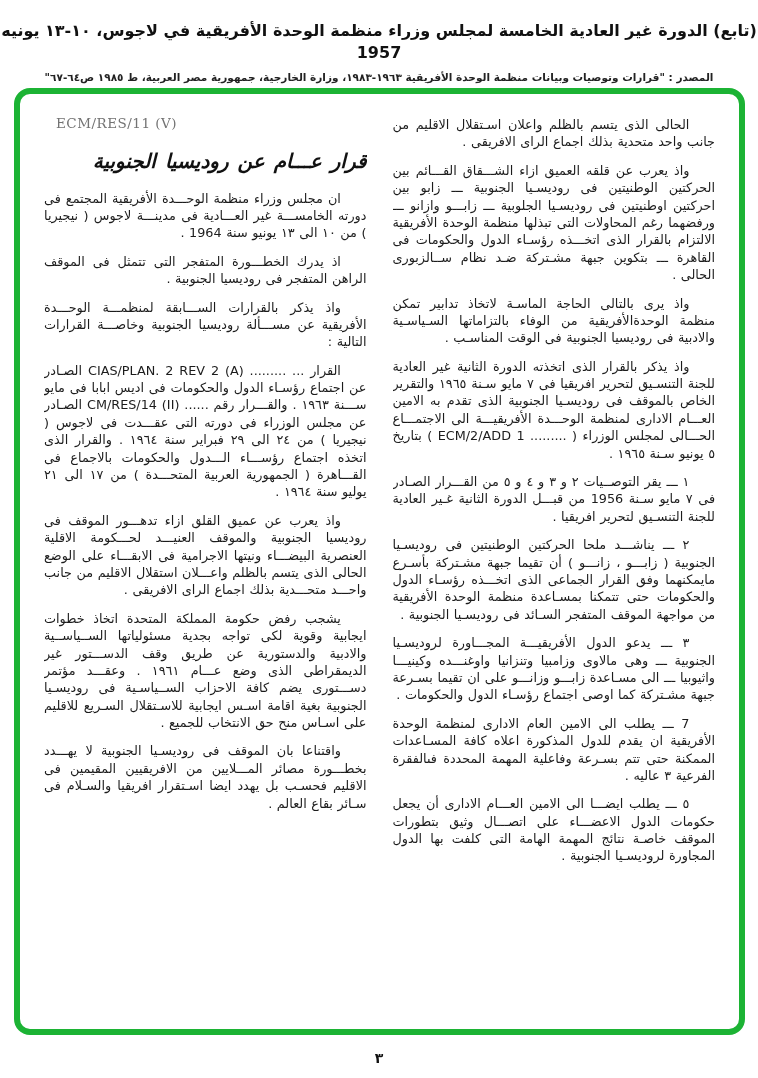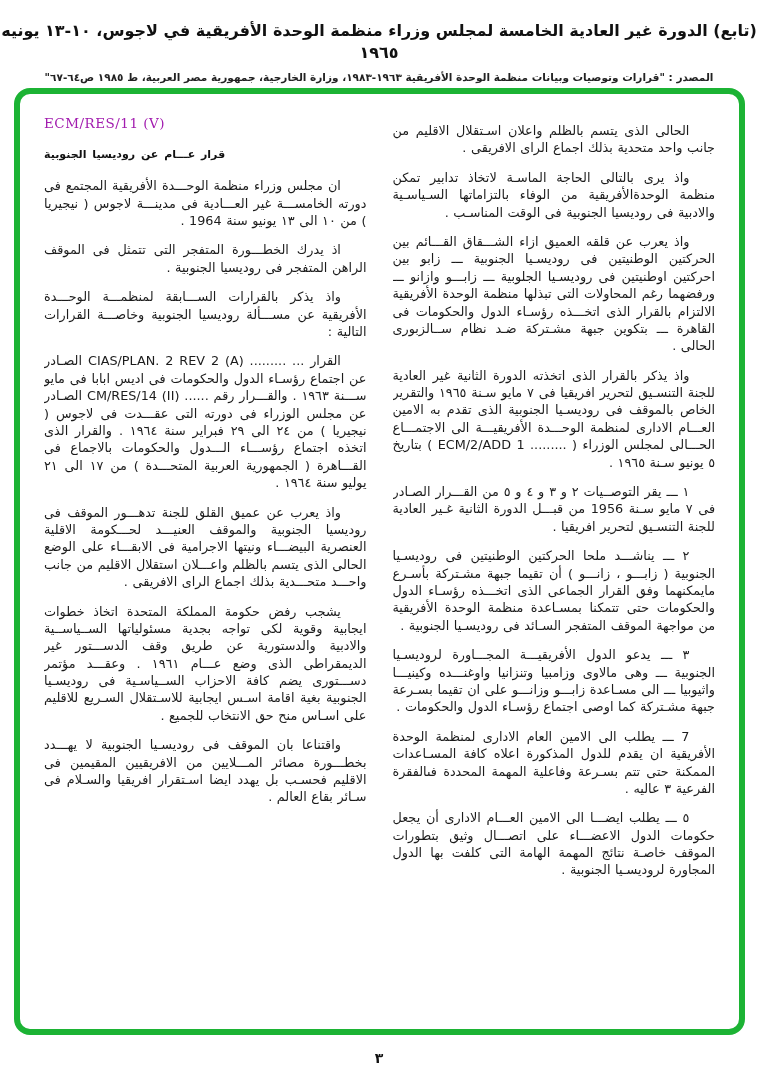--- a/index.html
+++ b/index.html
@@ -25,74 +25,75 @@
     width: 731px; height: 947px;
     border: 6px solid #1cb334;
     border-radius: 16px;
     padding: 16px 24px 8px 24px;
     background: #fff;
     overflow: hidden;
   }
   .columns { display: flex; direction: rtl; gap: 26px; height: 100%; overflow: hidden; }
   .col { flex: 1 1 0; font-size: 12.8px; line-height: 1.36; text-align: justify; color: #1c1c1c; overflow: hidden; }
 
-  .para { margin: 12px 0 11px 0; text-indent: 2em; word-spacing: 0.5px; }
+  .para { margin: 6px 0 11px 0; text-indent: 2em; word-spacing: 0.5px; }
   .para:last-child { margin-bottom: 0; }
 
   .ref-code {
     direction: ltr; text-align: left;
     font-family: "DejaVu Serif", serif;
     font-size: 13.5px; letter-spacing: 0.5px;
-    margin: 4px 0 16px 0; color: #a21caf;
+    margin: 4px 0 16px 12px; color: #737373;
   }
   .res-title {
-    text-align: left; font-weight: 700;
-    font-size: 11px; margin: 0 0 14px 0; color: #111;
+    text-align: right; font-weight: 700;
+    font-size: 20px; margin: 0 0 14px 0; color: #111;
     word-spacing: 2px;
+    font-style: italic;
   }
 
   
   .page-num {
     position: absolute; bottom: 12px; left: 0; right: 0;
     text-align: center; font-weight: 700; font-size: 14px; color: #111;
   }
 </style>
 </head>
 <body>
 
 <div class="page">
 
   <header class="hdr">
-    <div class="hdr-title">(تابع) الدورة غير العادية الخامسة لمجلس وزراء منظمة الوحدة الأفريقية في لاجوس، ١٠-١٣ يونيه ١٩٦٥</div>
+    <div class="hdr-title">(تابع) الدورة غير العادية الخامسة لمجلس وزراء منظمة الوحدة الأفريقية في لاجوس، ١٠-١٣ يونيه 1957</div>
     <div class="hdr-source">المصدر : "قرارات وتوصيات وبيانات منظمة الوحدة الأفريقية ١٩٦٣-١٩٨٣، وزارة الخارجية، جمهورية مصر العربية، ط ١٩٨٥ ص٦٤-٦٧"</div>
   </header>
 
   <div class="frame">
     <div class="columns">
 
       <section class="col">
         <p class="para">الحالى الذى يتسم بالظلم واعلان اسـتقلال الاقليم من جانب واحد متحدية بذلك اجماع الراى الافريقى .</p>
+        <p class="para">واذ يعرب عن قلقه العميق ازاء الشـــقاق القـــائم بين الحركتين الوطنيتين فى روديسـيا الجنوبية ـــ زابو بين احركتين اوطنيتين فى روديسـيا الجلوبية ـــ زابـــو وازانو ـــ ورفضهما رغم المحاولات التى تبذلها منظمة الوحدة الأفريقية الالتزام بالقرار الذى اتخـــذه رؤسـاء الدول والحكومات فى القاهرة ـــ بتكوين جبهة مشـتركة ضـد نظام ســالزبورى الحالى .</p>
         <p class="para">واذ يرى بالتالى الحاجة الماسـة لاتخاذ تدابير تمكن منظمة الوحدةالأفريقية من الوفاء بالتزاماتها السـياسـية والادبية فى روديسيا الجنوبية فى الوقت المناسـب .</p>
-        <p class="para">واذ يعرب عن قلقه العميق ازاء الشـــقاق القـــائم بين الحركتين الوطنيتين فى روديسـيا الجنوبية ـــ زابو بين احركتين اوطنيتين فى روديسـيا الجلوبية ـــ زابـــو وازانو ـــ ورفضهما رغم المحاولات التى تبذلها منظمة الوحدة الأفريقية الالتزام بالقرار الذى اتخـــذه رؤسـاء الدول والحكومات فى القاهرة ـــ بتكوين جبهة مشـتركة ضـد نظام ســالزبورى الحالى .</p>
         <p class="para">واذ يذكر بالقرار الذى اتخذته الدورة الثانية غير العادية للجنة التنسـيق لتحرير افريقيا فى ٧ مايو سـنة ١٩٦٥ والتقرير الخاص بالموقف فى روديسـيا الجنوبية الذى تقدم به الامين العـــام الادارى لمنظمة الوحـــدة الأفريقيـــة الى الاجتمـــاع الحـــالى لمجلس الوزراء ( ⁦ECM/2/ADD 1 .........⁩ ) بتاريخ ٥ يونيو سـنة ١٩٦٥ .</p>
         <p class="para">١ ـــ يقر التوصــيات ٢ و ٣ و ٤ و ٥ من القـــرار الصـادر فى ٧ مايو سـنة 1956 من قبـــل الدورة الثانية غـير العادية للجنة التنسـيق لتحرير افريقيا .</p>
         <p class="para">٢ ـــ يناشـــد ملحا الحركتين الوطنيتين فى روديسـيا الجنوبية ( زابـــو ، زانـــو ) أن تقيما جبهة مشـتركة بأسـرع مايمكنهما وفق القرار الجماعى الذى اتخـــذه رؤسـاء الدول والحكومات حتى تتمكنا بمسـاعدة منظمة الوحدة الأفريقية من مواجهة الموقف المتفجر السـائد فى روديسـيا الجنوبية .</p>
         <p class="para">٣ ـــ يدعو الدول الأفريقيـــة المجـــاورة لروديسـيا الجنوبية ـــ وهى مالاوى وزامبيا وتنزانيا واوغنـــده وكينيـــا واثيوبيا ـــ الى مسـاعدة زابـــو وزانـــو على ان تقيما بسـرعة جبهة مشـتركة كما اوصى اجتماع رؤسـاء الدول والحكومات .</p>
         <p class="para">7 ـــ يطلب الى الامين العام الادارى لمنظمة الوحدة الأفريقية ان يقدم للدول المذكورة اعلاه كافة المسـاعدات الممكنة حتى تتم بسـرعة وفاعلية المهمة المحددة فىالفقرة الفرعية ٣ عاليه .</p>
         <p class="para">٥ ـــ يطلب ايضـــا الى الامين العـــام الادارى أن يجعل حكومات الدول الاعضـــاء على اتصـــال وثيق بتطورات الموقف خاصـة نتائج المهمة الهامة التى كلفت بها الدول المجاورة لروديسـيا الجنوبية .</p>
       </section>
 
       <section class="col">
         <div class="ref-code">ECM/RES/11 (V)</div>
         <h2 class="res-title">قرار عـــام عن روديسيا الجنوبية</h2>
         <p class="para">ان مجلس وزراء منظمة الوحـــدة الأفريقية المجتمع فى دورته الخامســـة غير العـــادية فى مدينـــة لاجوس ( نيجيريا ) من ١٠ الى ١٣ يونيو سنة 1964 .</p>
         <p class="para">اذ يدرك الخطـــورة المتفجر التى تتمثل فى الموقف الراهن المتفجر فى روديسيا الجنوبية .</p>
         <p class="para">واذ يذكر بالقرارات الســـابقة لمنظمـــة الوحـــدة الأفريقية عن مســـألة روديسيا الجنوبية وخاصـــة القرارات التالية :</p>
         <p class="para">القرار ... ......... ⁦CIAS/PLAN. 2 REV 2 (A)⁩ الصـادر عن اجتماع رؤسـاء الدول والحكومات فى اديس ابابا فى مايو ســـنة ١٩٦٣ . والقـــرار رقم ...... ⁦CM/RES/14 (II)⁩ الصـادر عن مجلس الوزراء فى دورته التى عقـــدت فى لاجوس ( نيجيريا ) من ٢٤ الى ٢٩ فبراير سنة ١٩٦٤ . والقرار الذى اتخذه اجتماع رؤســـاء الـــدول والحكومات بالاجماع فى القـــاهرة ( الجمهورية العربية المتحـــدة ) من ١٧ الى ٢١ يوليو سنة ١٩٦٤ .</p>
-        <p class="para">واذ يعرب عن عميق القلق للجنة تدهـــور الموقف فى روديسيا الجنوبية والموقف العنيـــد لحـــكومة الاقلية العنصرية البيضـــاء ونيتها الاجرامية فى الابقـــاء على الوضع الحالى الذى يتسم بالظلم واعـــلان استقلال الاقليم من جانب واحـــد متحـــدية بذلك اجماع الراى الافريقى .</p>
+        <p class="para">واذ يعرب عن عميق القلق ازاء تدهـــور الموقف فى روديسيا الجنوبية والموقف العنيـــد لحـــكومة الاقلية العنصرية البيضـــاء ونيتها الاجرامية فى الابقـــاء على الوضع الحالى الذى يتسم بالظلم واعـــلان استقلال الاقليم من جانب واحـــد متحـــدية بذلك اجماع الراى الافريقى .</p>
         <p class="para">يشجب رفض حكومة المملكة المتحدة اتخاذ خطوات ايجابية وقوية لكى تواجه بجدية مسئولياتها الســياســية والادبية والدستورية عن طريق وقف الدســـتور غير الديمقراطى الذى وضع عـــام ١٩٦١ . وعقـــد مؤتمر دســـتورى يضم كافة الاحزاب الســياسـية فى روديسـيا الجنوبية بغية اقامة اسـس ايجابية للاسـتقلال السـريع للاقليم على اسـاس منح حق الانتخاب للجميع .</p>
         <p class="para">واقتناعا بان الموقف فى روديسـيا الجنوبية لا يهـــدد بخطـــورة مصائر المـــلايين من الافريقيين المقيمين فى الاقليم فحسـب بل يهدد ايضا اسـتقرار افريقيا والسـلام فى سـائر بقاع العالم .</p>
       </section>
 
     </div>
   </div>
 
   <footer>
     <div class="page-num">٣</div>
   </footer>

